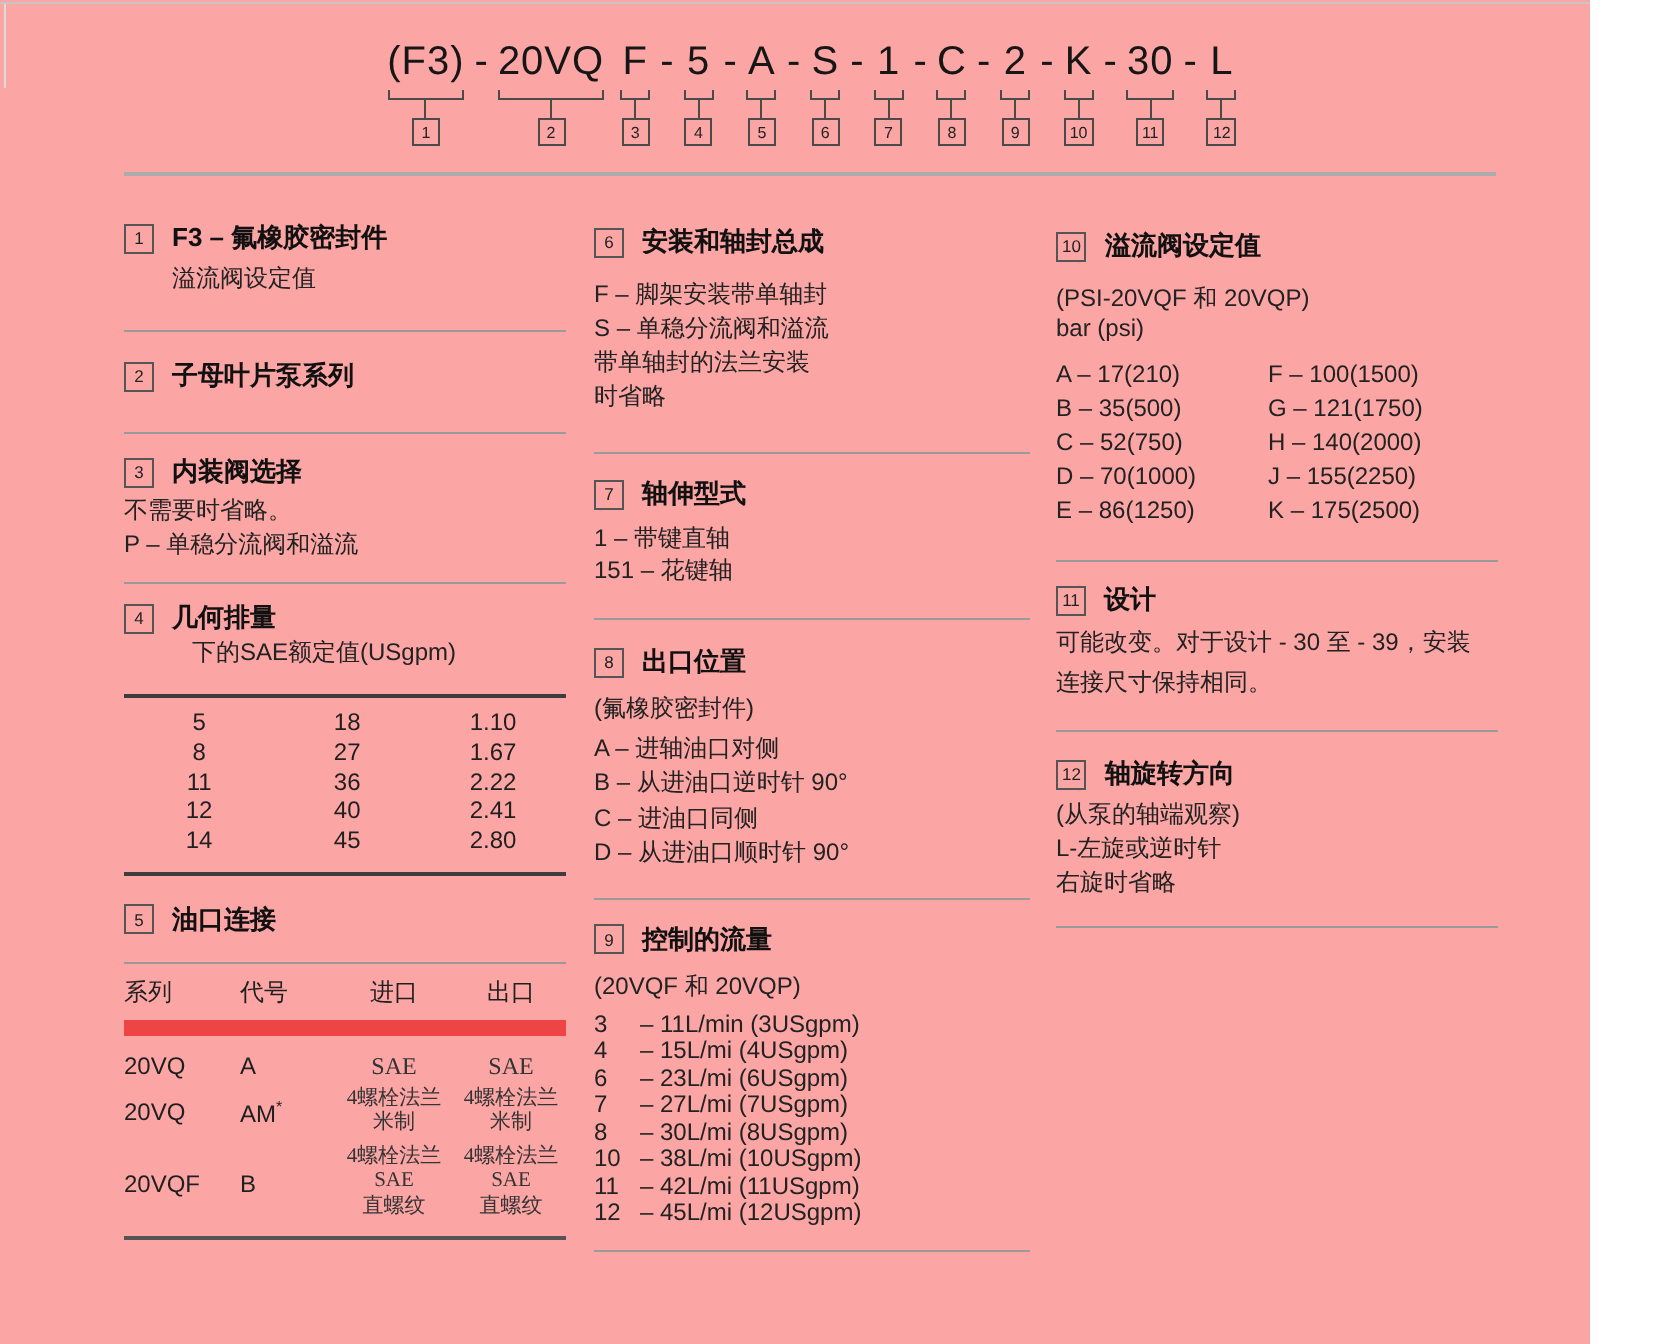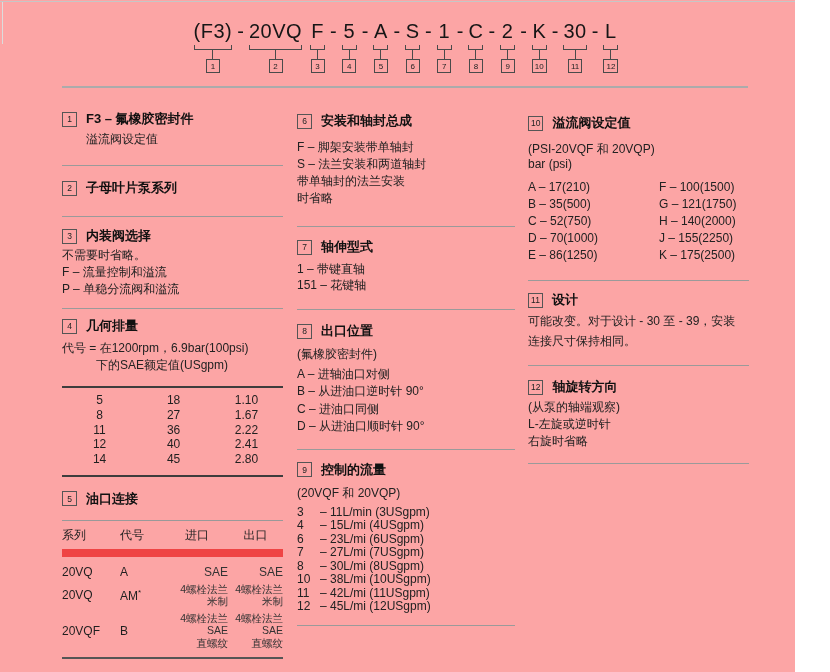--- a/index.html
+++ b/index.html
@@ -48,32 +48,32 @@
   .drow { font-size:12px; line-height:14.8px; }
 
   
   .ptable { margin-top:12px; border-bottom:2px solid #555; }
   .pgrid { display:grid; grid-template-columns:58px 46px 62px 55px; }
   .phead { border-top:1px solid #999; border-bottom:8px solid #ef4444; padding:6px 0 5px; font-size:12px; }
   .phead .c3, .phead .c4 { text-align:center; }
   .pbody { padding:6px 0 6px; }
   .prow { align-items:center; padding:2px 0; }
   .prow .cell { font-size:12px; }
-  .prow .c3, .prow .c4 { text-align:right; white-space:pre-line; font-size:10.5px; line-height:12.5px; color:#333; }
+  .prow .c3, .prow .c4 { text-align:center; white-space:pre-line; font-size:10.5px; line-height:12.5px; color:#333;font-family:Liberation Serif, serif; }
   .prow .c1 { white-space:nowrap; }
   sup.ast { font-size:8px; vertical-align:super; }
 
   
   .line { font-size:12px; line-height:17px; color:#222; }
   .line8 { font-size:12px; line-height:17.5px; color:#222; }
 
   .frow { display:flex; font-size:12px; line-height:13.5px; color:#222; }
   .fk { flex:0 0 23px; }
 
-  .rrow { display:flex; font-size:12px; line-height:17px; color:#222;gap:25px; }
+  .rrow { display:flex; font-size:12px; line-height:17px; color:#222; }
   .rl { flex:0 0 106px; }
   .rr { flex:1; }
 
   .s11-line { font-size:12px; line-height:20px; color:#222; white-space:nowrap; }
 </style>
 </head>
 <body>
 
 <div id="page">
   <div class="top-border"></div>
@@ -188,32 +188,30 @@
     </div>
 
     <div class="rule" style="margin:19px 0 10px;"></div>
 
     <div>
       <div class="shead">
         <div class="sn">3</div>
         <div class="st">内装阀选择</div>
       </div>
       <div class="txt" style="margin-top:2px;">不需要时省略。</div>
-      <div class="txt">F – 流量控制和溢流</div>
       <div class="txt">P – 单稳分流阀和溢流</div>
     </div>
 
     <div class="rule" style="margin:10px 0 8px;"></div>
 
     <div>
       <div class="shead">
         <div class="sn">4</div>
         <div class="st">几何排量</div>
       </div>
-      <div class="txt" style="margin-top:5px;">代号 = 在1200rpm，6.9bar(100psi)</div>
       <div class="txt" style="margin-left:34px;">下的SAE额定值(USgpm)</div>
 
       <div class="dtable">
         <div class="dbody">
           <div class="dgrid drow">
             <span>5</span>
             <span>18</span>
             <span>1.10</span>
           </div>
           <div class="dgrid drow">
@@ -286,21 +284,21 @@
   </div>
 
   <div id="col2" class="col">
 
     <div>
       <div class="shead">
         <div class="sn">6</div>
         <div class="st">安装和轴封总成</div>
       </div>
       <div class="line" style="margin-top:9px;">F – 脚架安装带单轴封</div>
-      <div class="line">S – 法兰安装和两道轴封</div>
+      <div class="line">S – 单稳分流阀和溢流</div>
       <div class="line">带单轴封的法兰安装</div>
       <div class="line">时省略</div>
     </div>
 
     <div class="rule" style="margin:19px 0 11px;"></div>
 
     <div>
       <div class="shead">
         <div class="sn">7</div>
         <div class="st">轴伸型式</div>

